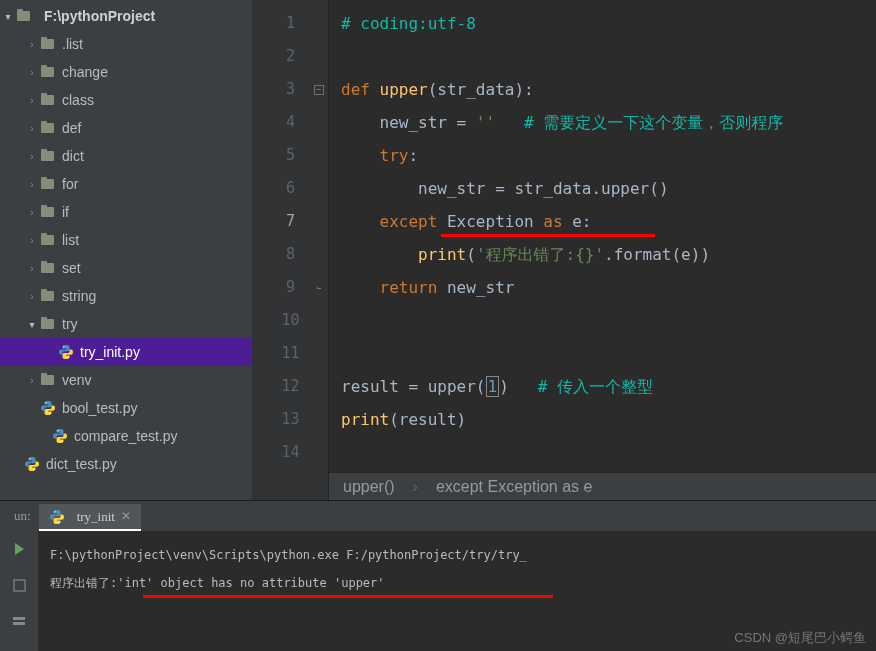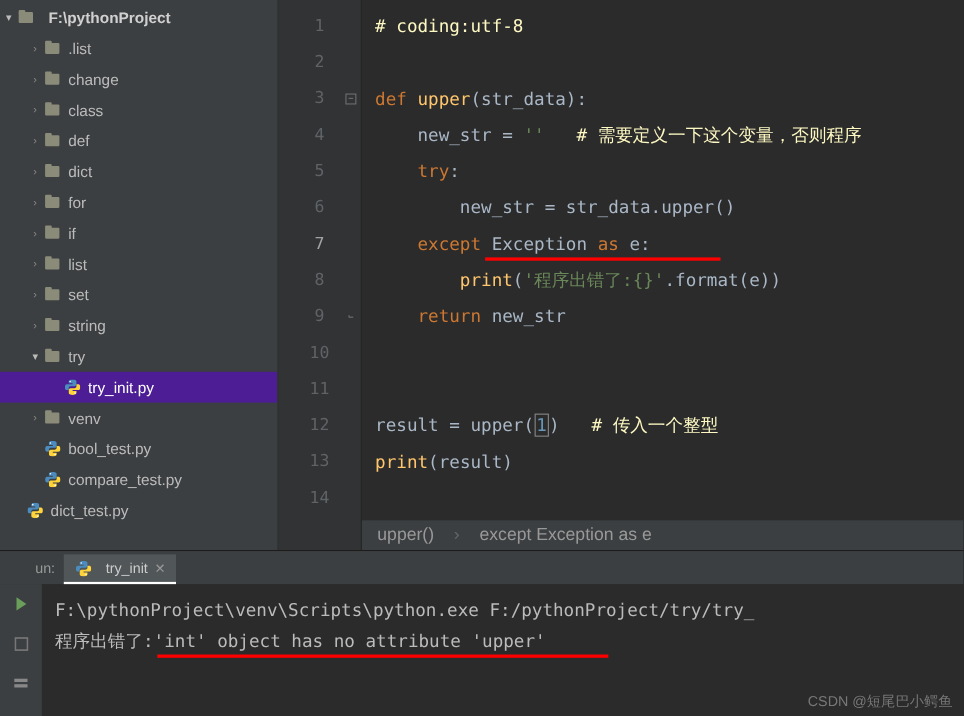--- a/index.html
+++ b/index.html
@@ -124,21 +124,21 @@
   font-size: 16px;
 }
 .code .line {
   height: 33px;
   line-height: 33px;
   position: relative;
 }
 .kw { color: #cc7832; }
 .fn { color: #ffc66d; }
 .str { color: #6a8759; }
-.cm { color: #fef9c3; }
+.cm { color: #14b8a6; }
 .def { color: #a9b7c6; }
 .num { color: #6897bb; }
 .caret-box {
   border: 1px solid #888;
   padding: 0 1px;
 }
 .red-underline {
   position: absolute;
   height: 3px;
   background: #ff0000;
@@ -164,22 +164,22 @@
 .bottom-panel {
   height: 151px;
   background: #2b2b2b;
   border-top: 1px solid #1c1c1c;
 }
 .tab-bar {
   height: 30px;
   background: #3c3f41;
   display: flex;
   align-items: flex-end;
-  padding-left: 24px;
-  font-family: Liberation Sans, sans-serif;
+  padding-left: 6px;
+  font-family: Liberation Serif, serif;
 }
 .tab-bar .run-label {
   padding: 0 8px;
   color: #999;
   font-size: 13px;
   align-self: center;
 }
 .tab-bar .tab {
   display: flex;
   align-items: center;
@@ -209,21 +209,21 @@
 .tool-btn {
   width: 24px; height: 24px;
   display: flex;
   align-items: center;
   justify-content: center;
   cursor: pointer;
 }
 .console-out {
   flex: 1;
   padding: 10px 12px;
-  font-size: 16px;
+  font-size: 12px;
   color: #bbbbbb;
   position: relative;
   font-family: "Consolas", monospace;
 }
 .console-out .line {
   height: 28px;
   line-height: 28px;
   white-space: pre;
   position: relative;
 }
@@ -325,21 +325,21 @@
           <span class="icon-python">
             <svg width="14" height="14" viewBox="0 0 16 16">
               <path fill="#4b8bbe" d="M8 0C4 0 4 2 4 2v2h4v1H2S0 5 0 8s2 3 2 3h2V9s0-2 2-2h4s2 0 2-2V2s0-2-4-2z"></path>
               <circle cx="5.5" cy="2" r=".8" fill="#fff"></circle>
               <path fill="#ffd43b" d="M8 16c4 0 4-2 4-2v-2H8v-1h6s2 0 2-3-2-3-2-3h-2v2s0 2-2 2H6s-2 0-2 2v3s0 2 4 2z"></path>
               <circle cx="10.5" cy="14" r=".8" fill="#fff"></circle>
             </svg>
           </span>
           <span class="tree-label">bool_test.py</span>
         </div>
-        <div class="tree-item" style="padding-left: 24px;">
+        <div class="tree-item" style="padding-left: 36px;">
           <span class="chev"></span>
           <span class="icon-python">
             <svg width="14" height="14" viewBox="0 0 16 16">
               <path fill="#4b8bbe" d="M8 0C4 0 4 2 4 2v2h4v1H2S0 5 0 8s2 3 2 3h2V9s0-2 2-2h4s2 0 2-2V2s0-2-4-2z"></path>
               <circle cx="5.5" cy="2" r=".8" fill="#fff"></circle>
               <path fill="#ffd43b" d="M8 16c4 0 4-2 4-2v-2H8v-1h6s2 0 2-3-2-3-2-3h-2v2s0 2-2 2H6s-2 0-2 2v3s0 2 4 2z"></path>
               <circle cx="10.5" cy="14" r=".8" fill="#fff"></circle>
             </svg>
           </span>
           <span class="tree-label">compare_test.py</span>

